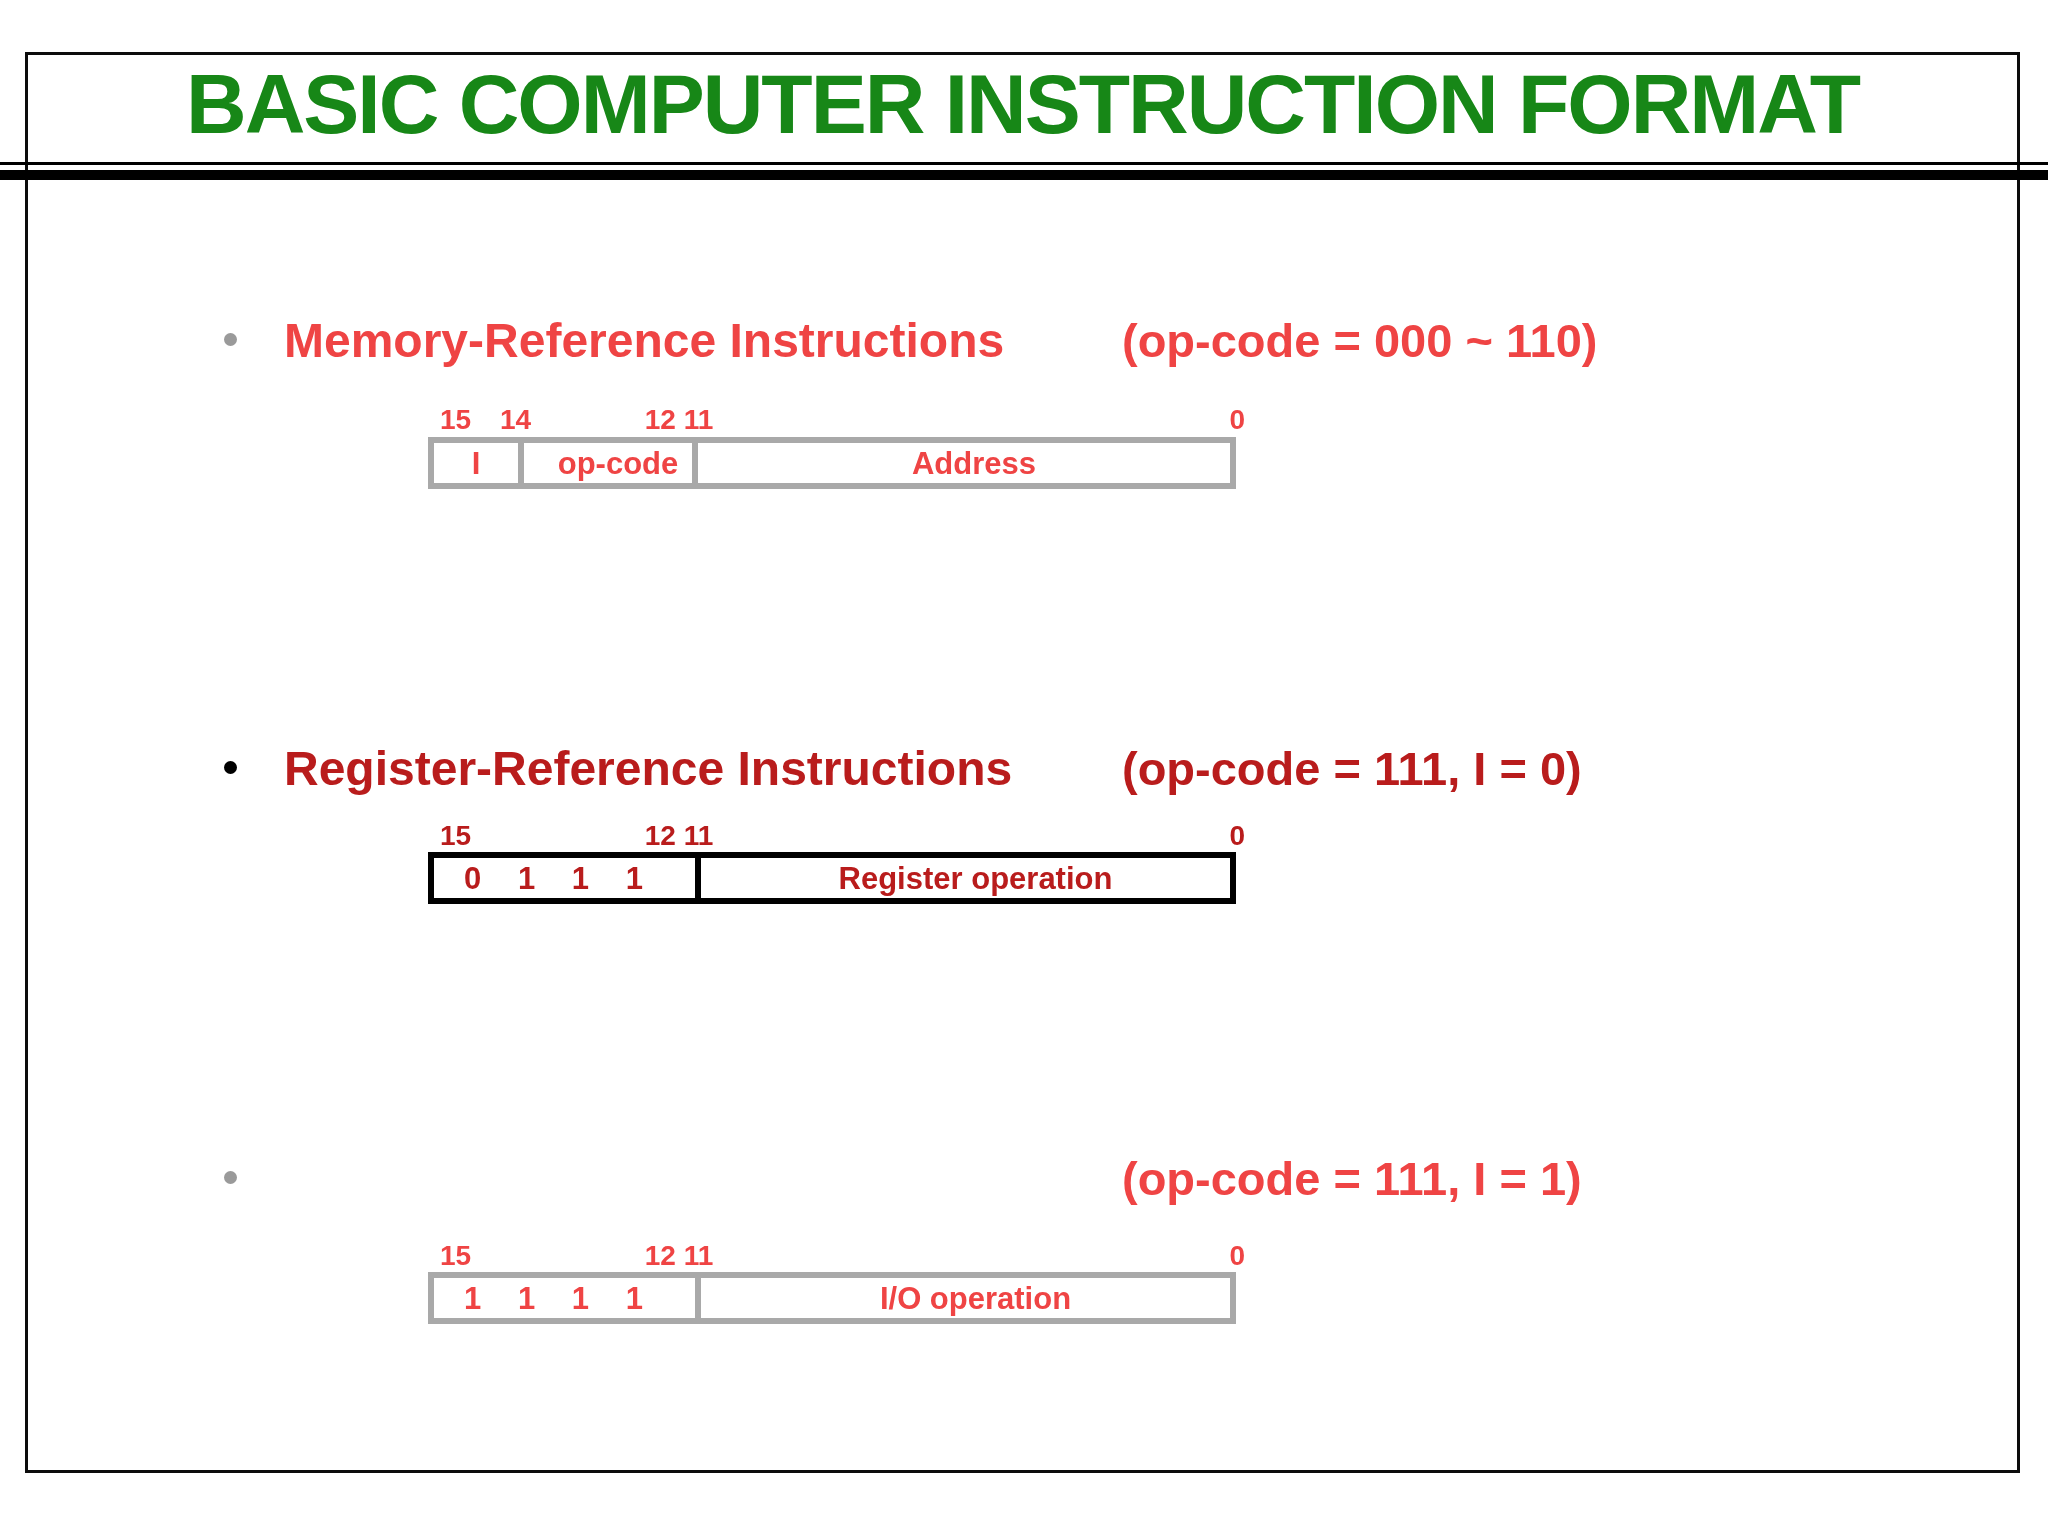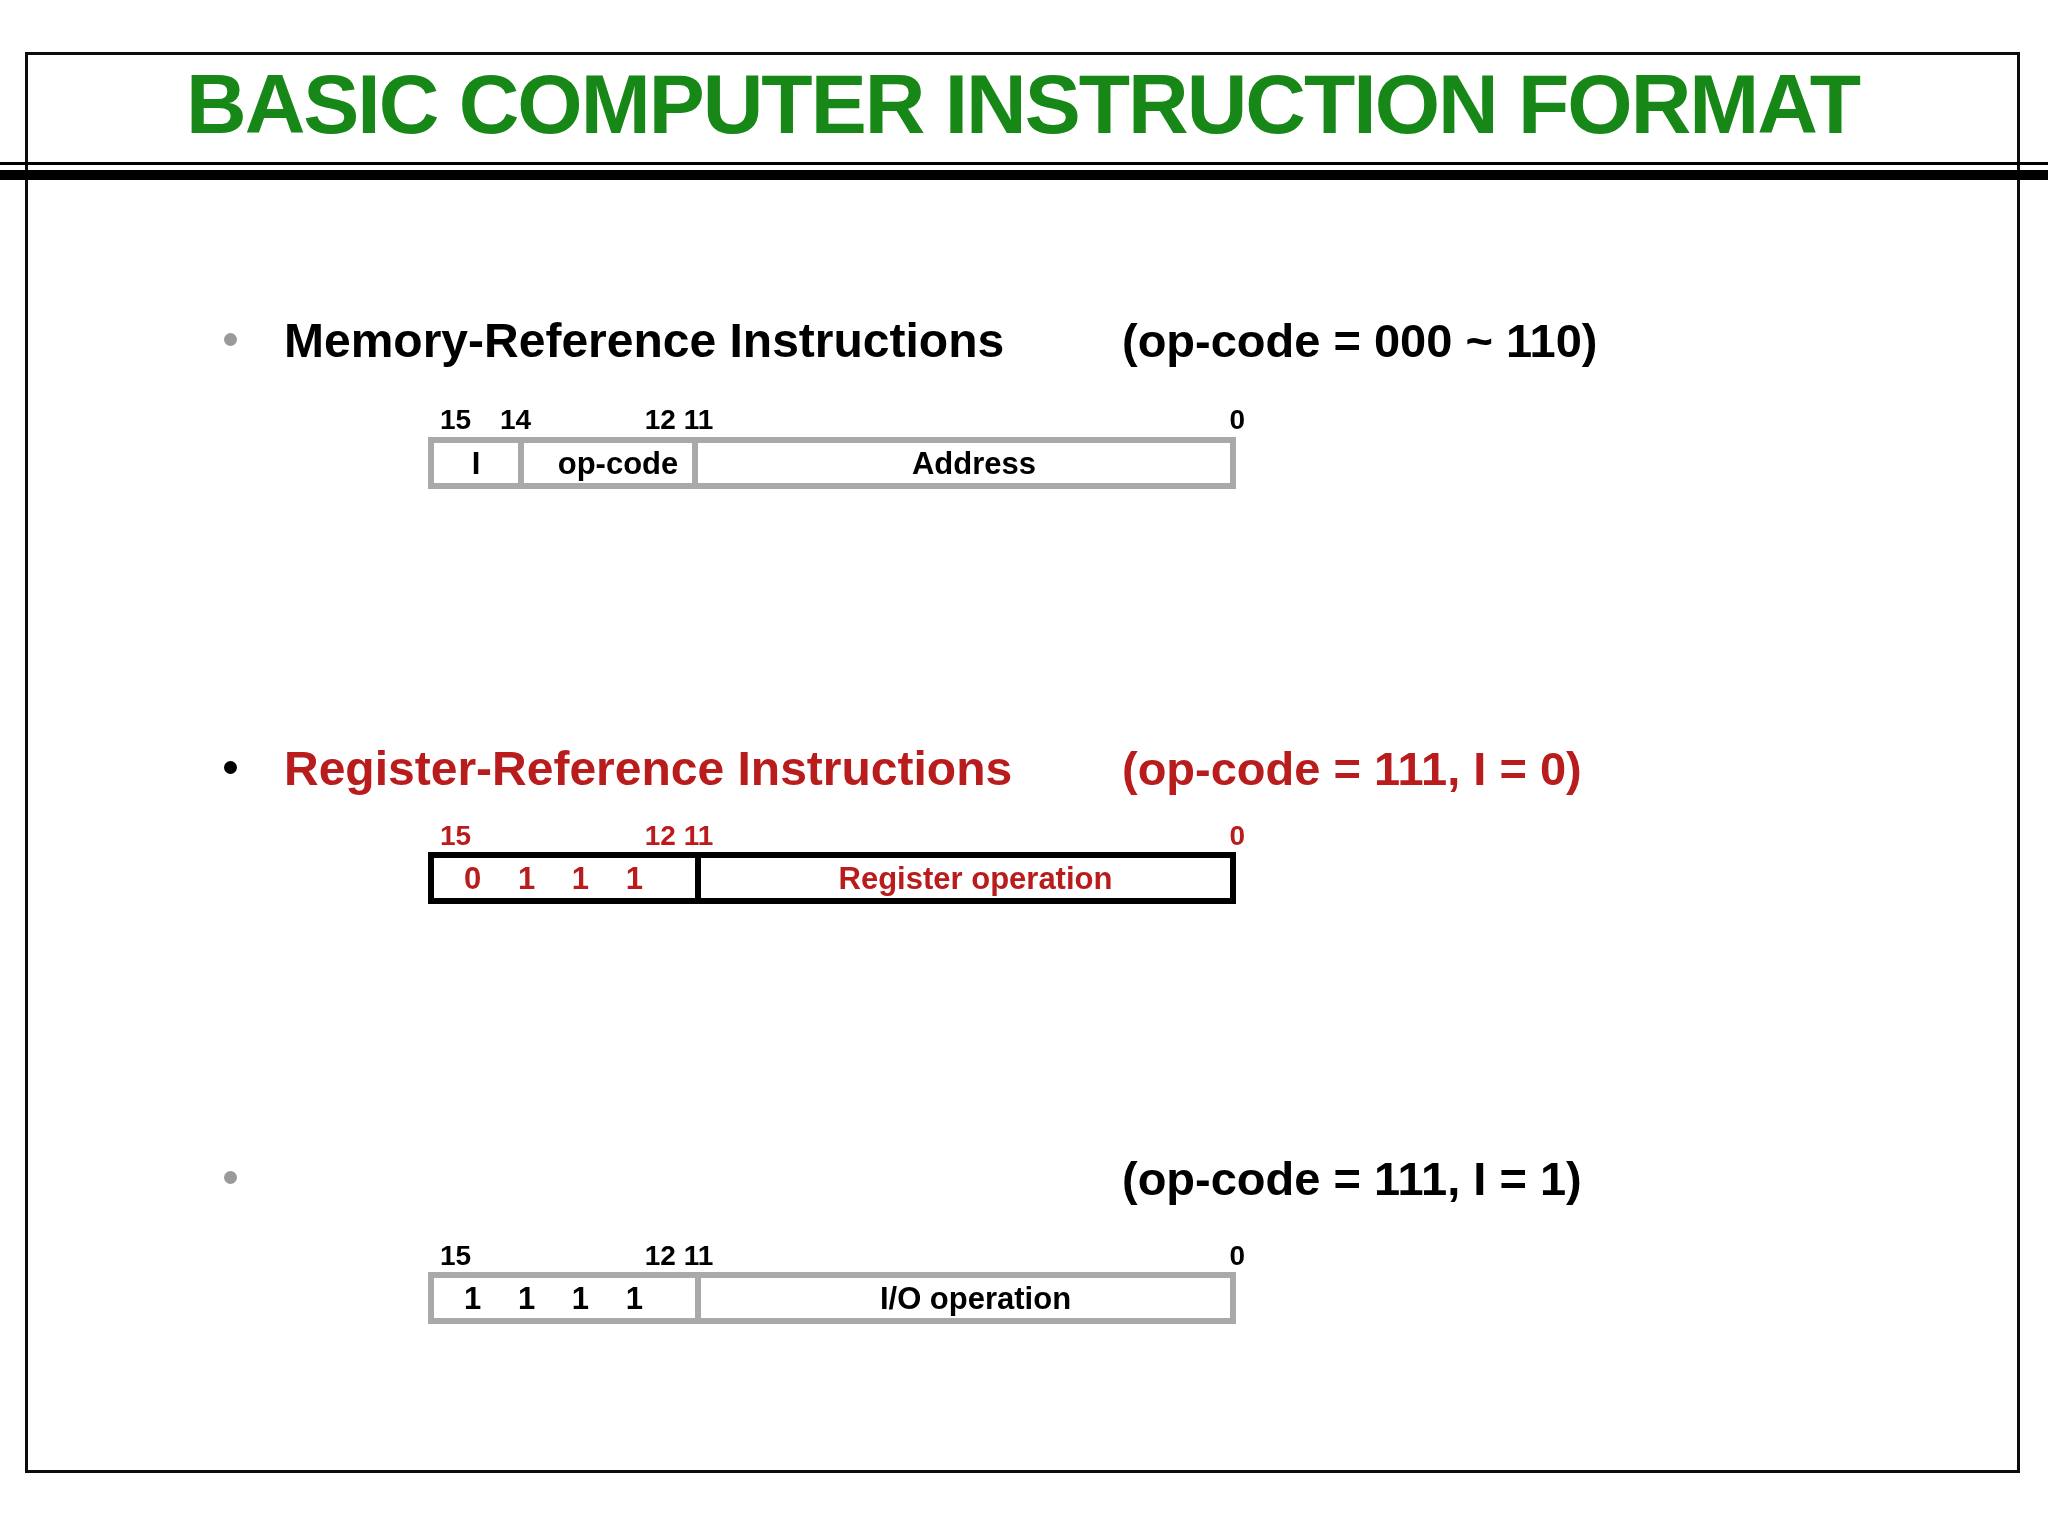--- a/index.html
+++ b/index.html
@@ -18,21 +18,21 @@
   }
   .rule-thin{position:absolute;top:162px;left:0;width:2048px;height:3px;background:#000;}
   .rule-thick{position:absolute;top:170px;left:0;width:2048px;height:10px;background:#000;}
 
   
   .sec-heading{position:absolute;left:0;width:2048px;height:58px;}
   .bullet{position:absolute;left:224px;top:21px;width:13px;height:13px;border-radius:50%;}
   .h-text{position:absolute;left:284px;top:0;font-size:48px;line-height:58px;white-space:nowrap;}
   .h-annot{position:absolute;left:1122px;top:0;font-size:47px;line-height:58px;white-space:nowrap;text-align:center;}
 
-  .muted{color:#000000;}
+  .muted{color:#ef4444;}
   .muted .bullet{background:#9a9a9a;}
   .active{color:#b91c1c;}
   .active .bullet{background:#000;}
 
   
   .bit-labels{position:absolute;left:428px;width:808px;height:32px;font-size:28px;line-height:32px;}
   .bit-labels span{position:absolute;top:0;white-space:nowrap;}
   .bl-15{left:12px;}
   .bl-14{left:72px;}
   .bl-1211{left:199px;width:104px;text-align:center;}

